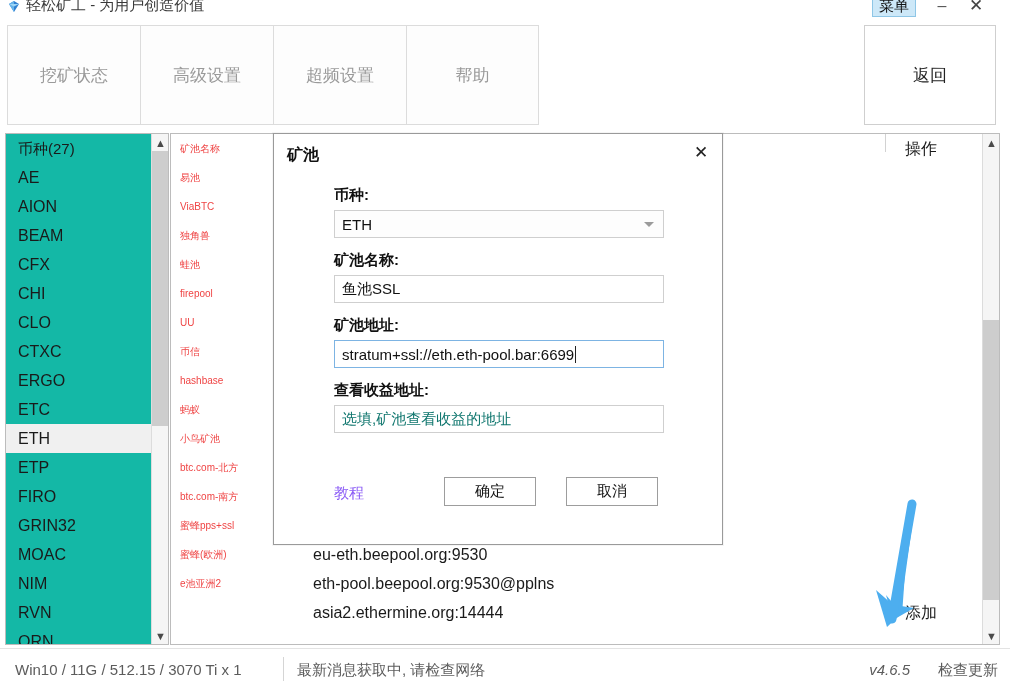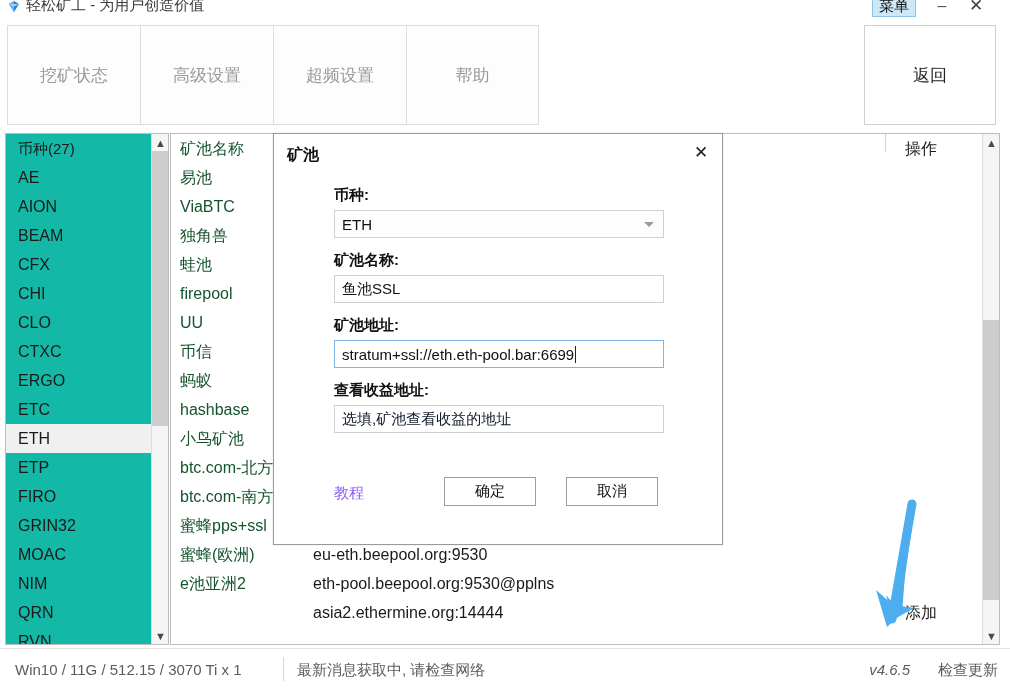--- a/index.html
+++ b/index.html
@@ -41,41 +41,41 @@
   .coin-row.header{font-size:15px;}
   .coin-row.selected{background:#f0f0f0;}
   #coin-scroll{position:absolute;right:0;top:0;width:17px;height:510px;background:#f5f5f5;border-left:1px solid #dcdcdc;box-sizing:border-box;}
   .sb-arrow{width:17px;height:17px;display:flex;align-items:center;justify-content:center;color:#4a4a4a;font-size:11px;}
   #coin-thumb{position:absolute;left:0;top:17px;width:17px;height:275px;background:#cdcdcd;}
 
   
   #pool-panel{position:absolute;left:170px;top:2px;width:830px;height:512px;
     border:1px solid #bcbcbc;box-sizing:border-box;background:#fff;overflow:hidden;}
   #pool-names{position:absolute;left:0;top:0;width:136px;}
-  .pn-row{height:29px;line-height:29px;padding-left:9px;font-size:16px;color:#14532d;white-space:nowrap;box-sizing:border-box;}
+  .pn-row{height:29px;line-height:29px;padding-left:9px;font-size:10px;color:#ef4444;white-space:nowrap;box-sizing:border-box;}
   #pool-addrs{position:absolute;left:136px;top:0;width:560px;}
   .pa-row{height:29px;line-height:29px;padding-left:6px;font-size:16px;color:#1a1a1a;white-space:nowrap;box-sizing:border-box;}
   #pool-ops{position:absolute;left:730px;top:0;width:80px;}
   .po-row{height:29px;line-height:29px;text-align:left;padding-left:4px;font-size:16px;color:#1a1a1a;box-sizing:border-box;}
   .col-div{position:absolute;top:0;width:1px;height:18px;background:#d2d2d2;}
   #pool-scroll{position:absolute;right:0;top:0;width:17px;height:510px;background:#f5f5f5;border-left:1px solid #dcdcdc;box-sizing:border-box;}
   #pool-thumb{position:absolute;left:0;top:186px;width:17px;height:280px;background:#cdcdcd;}
 
   
   #dialog{position:absolute;left:273px;top:133px;width:450px;height:412px;background:#fff;
     border:1px solid #9a9a9a;box-shadow:0 0 0 1px rgba(0,0,0,.04);box-sizing:border-box;z-index:40;}
   #dlg-title{position:absolute;left:13px;top:11px;font-size:16px;font-weight:bold;color:#111;}
   #dlg-close{position:absolute;right:10px;top:7px;width:22px;height:22px;color:#222;font-size:17px;
     display:flex;align-items:center;justify-content:center;}
   .fld-label{position:absolute;left:60px;font-size:15px;color:#111;font-weight:bold;}
   .fld-box{position:absolute;left:60px;width:330px;height:28px;box-sizing:border-box;
     border:1px solid #cfcfcf;background:#fff;font-size:15px;color:#111;
     display:flex;align-items:center;padding-left:7px;}
   .fld-box.focused{border:1px solid #7db4e3;}
-  .fld-box.placeholder{color:#0f172a;}
+  .fld-box.placeholder{color:#0f766e;}
   #combo-arrow{position:absolute;right:9px;top:11px;width:0;height:0;
     border-left:5px solid transparent;border-right:5px solid transparent;border-top:5px solid #9b9b9b;}
   #caret{display:inline-block;width:1px;height:17px;background:#222;margin-left:1px;}
   #tutorial-link{position:absolute;left:60px;top:350px;font-size:15px;color:#8b5cf6;}
   .dlg-btn{position:absolute;top:343px;width:92px;height:29px;box-sizing:border-box;
     border:1px solid #9d9d9d;background:#fff;color:#111;font-size:15px;
     display:flex;align-items:center;justify-content:center;}
   #ok-btn{left:170px;}
   #cancel-btn{left:292px;}
 
@@ -127,44 +127,44 @@
         <div class="coin-row">CLO</div>
         <div class="coin-row">CTXC</div>
         <div class="coin-row">ERGO</div>
         <div class="coin-row">ETC</div>
         <div class="coin-row selected">ETH</div>
         <div class="coin-row">ETP</div>
         <div class="coin-row">FIRO</div>
         <div class="coin-row">GRIN32</div>
         <div class="coin-row">MOAC</div>
         <div class="coin-row">NIM</div>
+        <div class="coin-row">RVN</div>
         <div class="coin-row">QRN</div>
-        <div class="coin-row">RVN</div>
       </div>
     <div id="coin-scroll">
       <div class="sb-arrow">▲</div>
       <div id="coin-thumb"></div>
       <div class="sb-arrow" style="position:absolute;bottom:0;left:0;">▼</div>
     </div>
   </div>
 
   <div id="pool-panel">
     <div class="col-div" style="left:136px;"></div>
     <div class="col-div" style="left:714px;"></div>
     <div id="pool-names">
         <div class="pn-row">矿池名称</div>
         <div class="pn-row">易池</div>
         <div class="pn-row">ViaBTC</div>
         <div class="pn-row">独角兽</div>
         <div class="pn-row">蛙池</div>
         <div class="pn-row">firepool</div>
         <div class="pn-row">UU</div>
         <div class="pn-row">币信</div>
+        <div class="pn-row">hashbase</div>
         <div class="pn-row">蚂蚁</div>
-        <div class="pn-row">hashbase</div>
         <div class="pn-row">小鸟矿池</div>
         <div class="pn-row">btc.com-北方</div>
         <div class="pn-row">btc.com-南方</div>
         <div class="pn-row">蜜蜂pps+ssl</div>
         <div class="pn-row">蜜蜂(欧洲)</div>
         <div class="pn-row">e池亚洲2</div>
       </div>
     <div id="pool-addrs">
         <div class="pa-row"></div>
         <div class="pa-row"></div>

